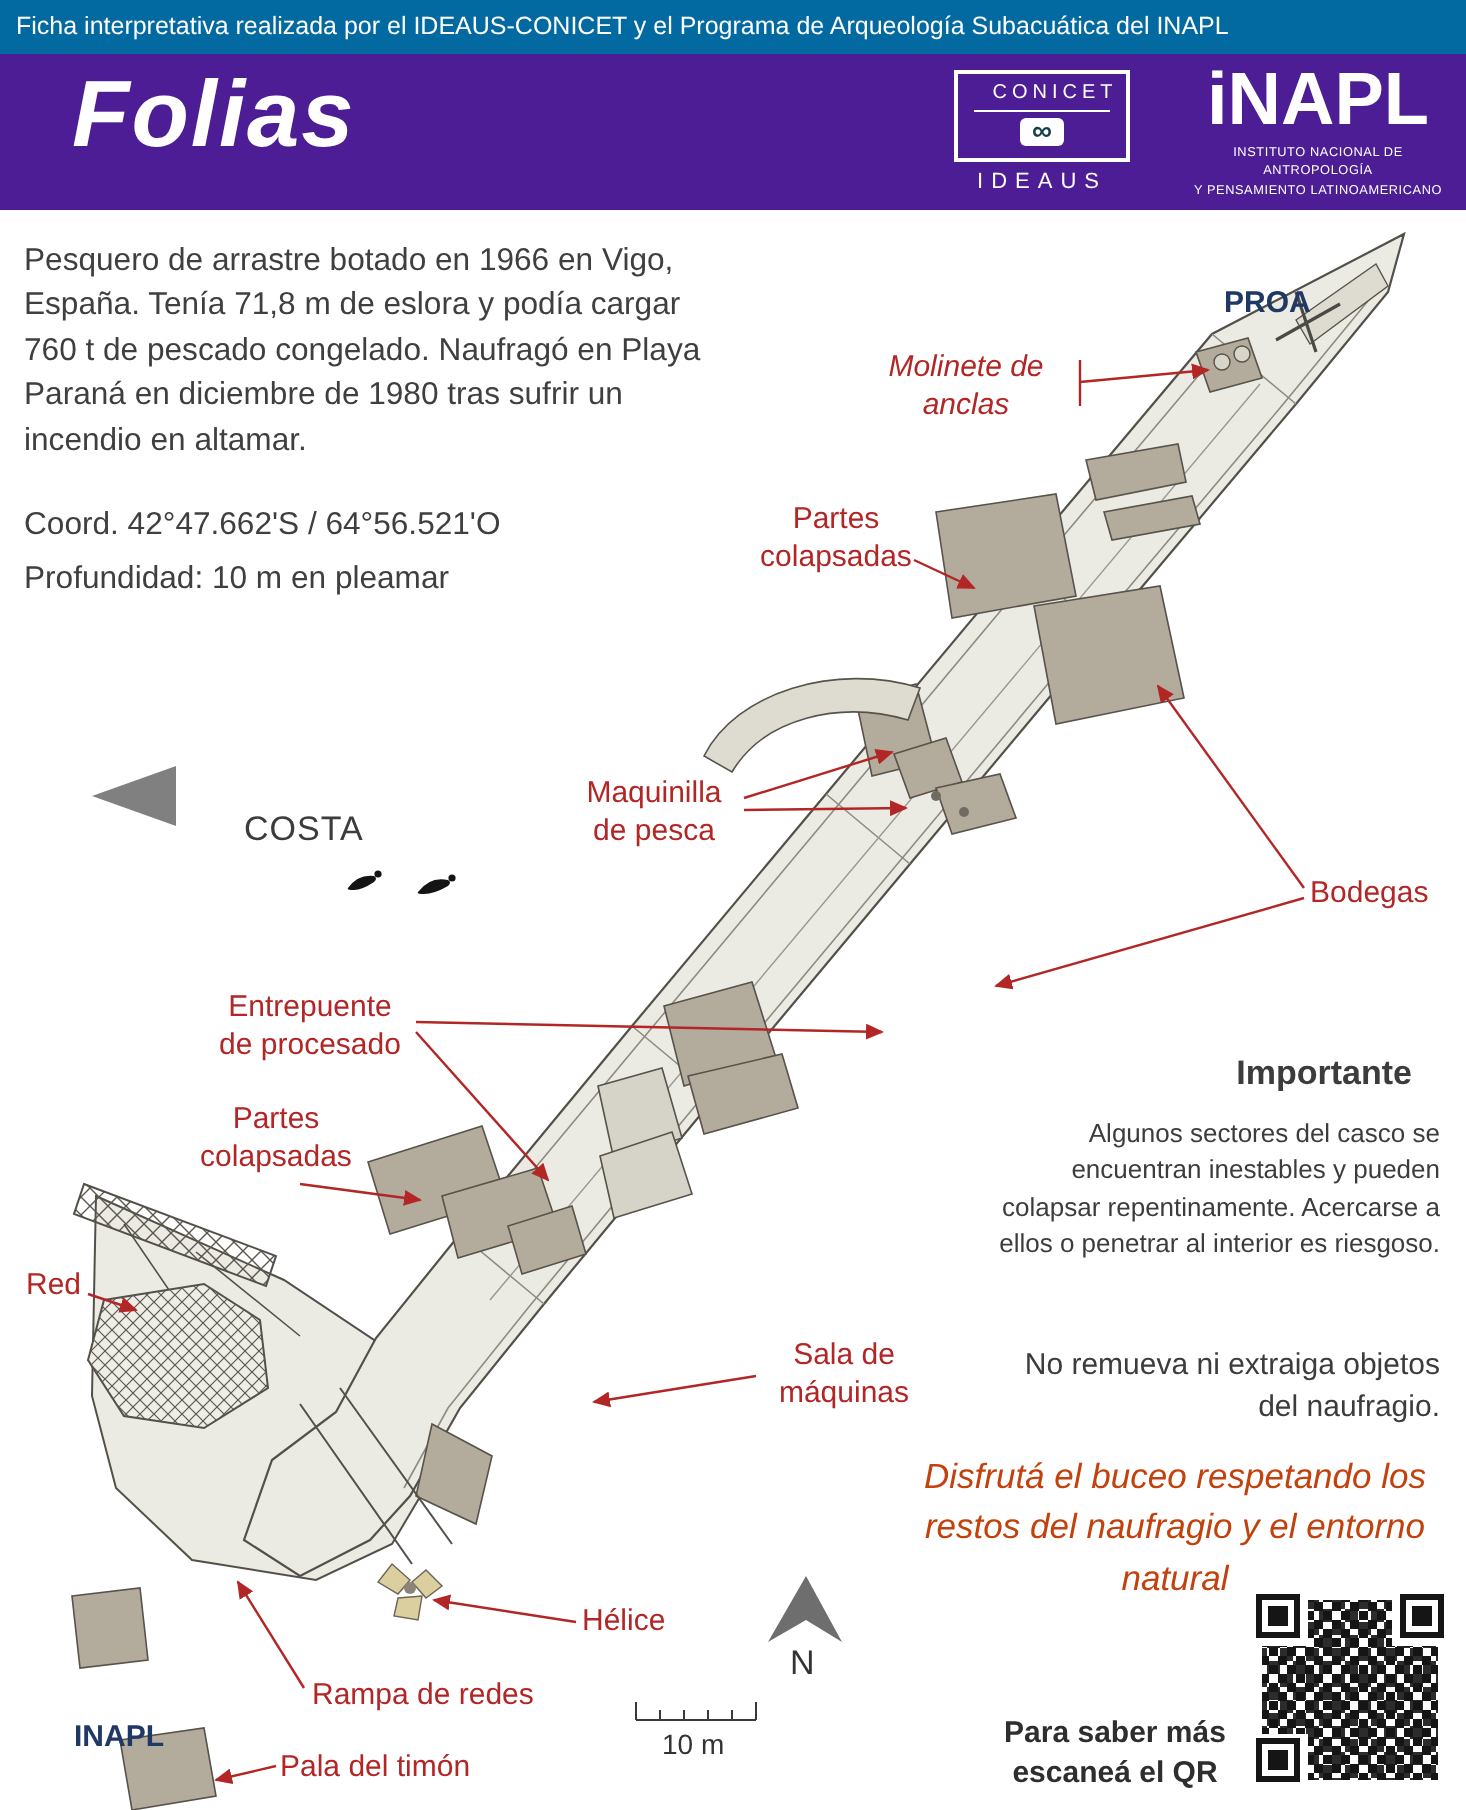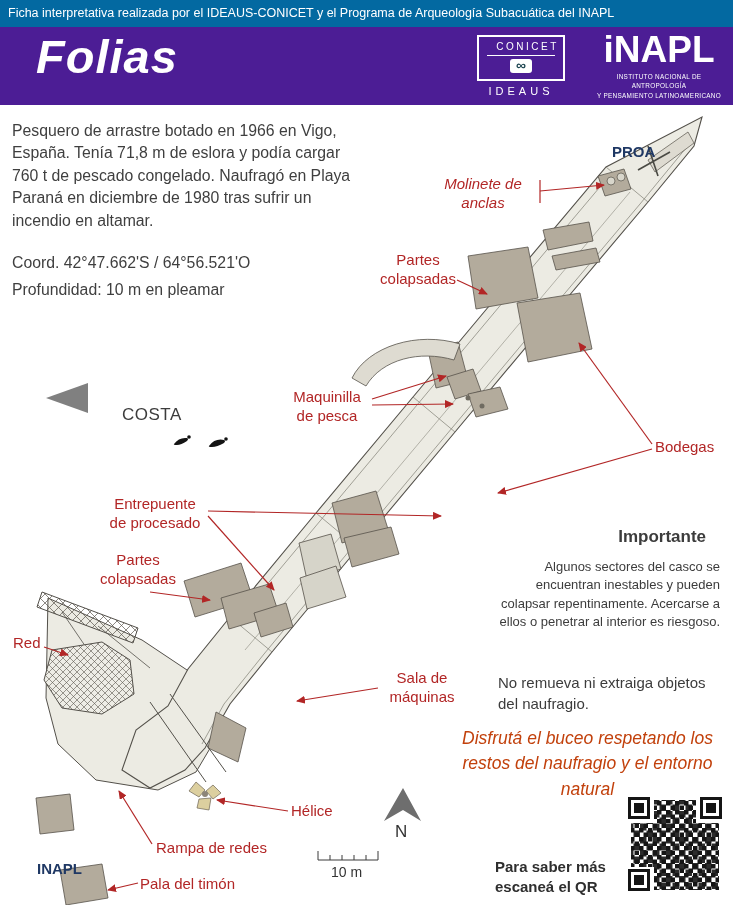--- a/index.html
+++ b/index.html
@@ -40,27 +40,27 @@
   .coords { left:12px; top:254px; font-size:15.8px; color:#3f3f3f; }
   .coords div { margin-bottom:9px; }
   
   .lbl { color:#b22626; font-size:15px; line-height:1.25; }
   .lbl.c { text-align:center; }
   .endlbl { color:#1f3864; font-weight:bold; font-size:15px;margin-top:31px; }
   .costa { font-size:17px; color:#3c3c3c; letter-spacing:0.5px; }
   
   .imp-head { right:27px; top:527px; font-size:17px; font-weight:bold; color:#3c3c3c; }
   .imp-p1 { left:498px; right:13px; top:558px; text-align:right; font-size:13px; line-height:1.42; color:#3c3c3c; }
-  .imp-p2 { left:498px; right:13px; top:672px; text-align:left; font-size:15px; line-height:1.42; color:#3c3c3c; }
+  .imp-p2 { left:498px; right:13px; top:672px; text-align:right; font-size:15px; line-height:1.42; color:#3c3c3c; }
   .quote {
     left:450px; right:8px; top:726px; text-align:center;
     font-size:17.5px; font-style:italic; color:#c2410c; line-height:1.45;
   }
   .qr-caption {
-    left:495px; top:857px; width:125px; text-align:left;
+    left:495px; top:857px; width:125px; text-align:center;
     font-weight:bold; font-size:15px; line-height:1.35; color:#2e2e2e;
   }
   .north-label { left:395px; top:822px; font-size:17px; color:#333; }
   .scale-label { left:331px; top:864px; font-size:14px; color:#333; }
 </style>
 </head>
 <body>
 
 <div class="banner">
   <span>Ficha interpretativa realizada por el IDEAUS-CONICET y el Programa de Arqueología Subacuática del INAPL</span>

